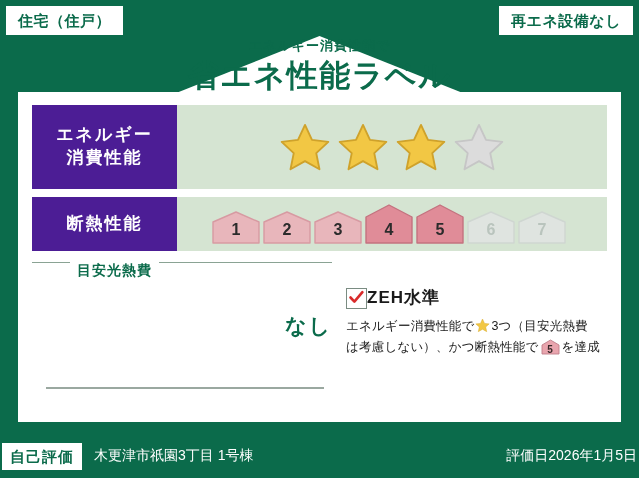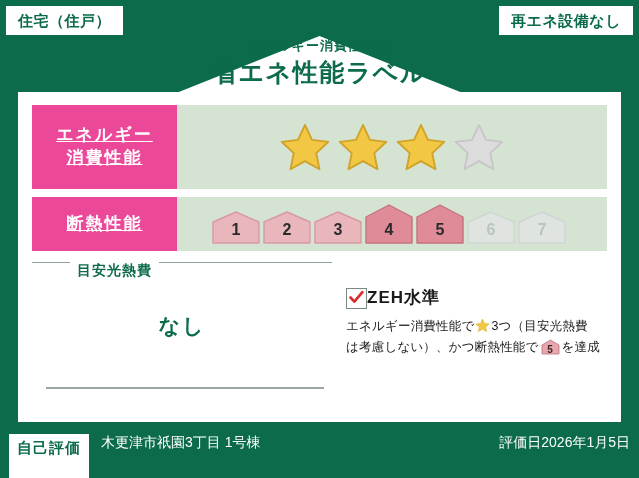--- a/index.html
+++ b/index.html
@@ -67,53 +67,52 @@
   .title-small{
     color:#0b6b4b;
     font-weight:bold;
     font-size:13px;
     letter-spacing:1px;
     line-height:1.2;
   }
   .title-main{
     color:#0b6b4b;
     font-weight:bold;
-    font-size:25px;
+    font-size:31px;
     letter-spacing:1.5px;
     line-height:1.25;
     margin-top:3px;
   }
 
   
   .rows{
     position:absolute;
     left:32px;top:105px;
     width:575px;
     z-index:7;
   }
   .rating-row{
     display:flex;
     align-items:stretch;
     background:#d5e4d2;
     margin-bottom:8px;
   }
   .row-label{
     flex:0 0 145px;
-    background:#ec4899;
+    background:#4c1d95;
     color:#ffffff;
     font-weight:bold;
     font-size:17px;
     letter-spacing:2px;
     display:flex;
     flex-direction:column;
     align-items:center;
     justify-content:center;
     text-align:center;
     line-height:1.35;
-    text-decoration:underline;
   }
   .row-value{
     flex:1;
     display:flex;
     align-items:center;
     justify-content:center;
   }
   .row-energy{height:84px;}
   .row-insul{height:54px;}
 
@@ -173,21 +172,21 @@
   .cost-head .rule.short{flex:0 0 38px;}
   .cost-head .txt{
     color:#0b6b4b;
     font-weight:bold;
     font-size:14px;
     letter-spacing:1px;
     white-space:nowrap;
   }
   .cost-value{
     margin-top:32px;
-    text-align:center;
+    text-align:right;
     color:#0b6b4b;
     font-weight:bold;
     font-size:21px;
     letter-spacing:2px;
   }
   .cost-bottom-rule{
     position:absolute;
     left:14px;right:8px;bottom:24px;
     height:2px;background:#9aa8a0;
   }
@@ -242,21 +241,22 @@
     font-size:10px;font-weight:bold;color:#3a2a2a;
     line-height:1;
   }
 
   
   .footer{
     position:absolute;
     left:0;right:0;bottom:0;
     height:44px;
     display:flex;
-    padding:0 9px;
+    align-items:center;
+    padding:0 2px;
     box-sizing:border-box;
     z-index:7;
   }
   .self-badge{
     background:#ffffff;
     color:#0b6b4b;
     font-weight:bold;
     font-size:15px;
     letter-spacing:1px;
     padding:6px 8px;

